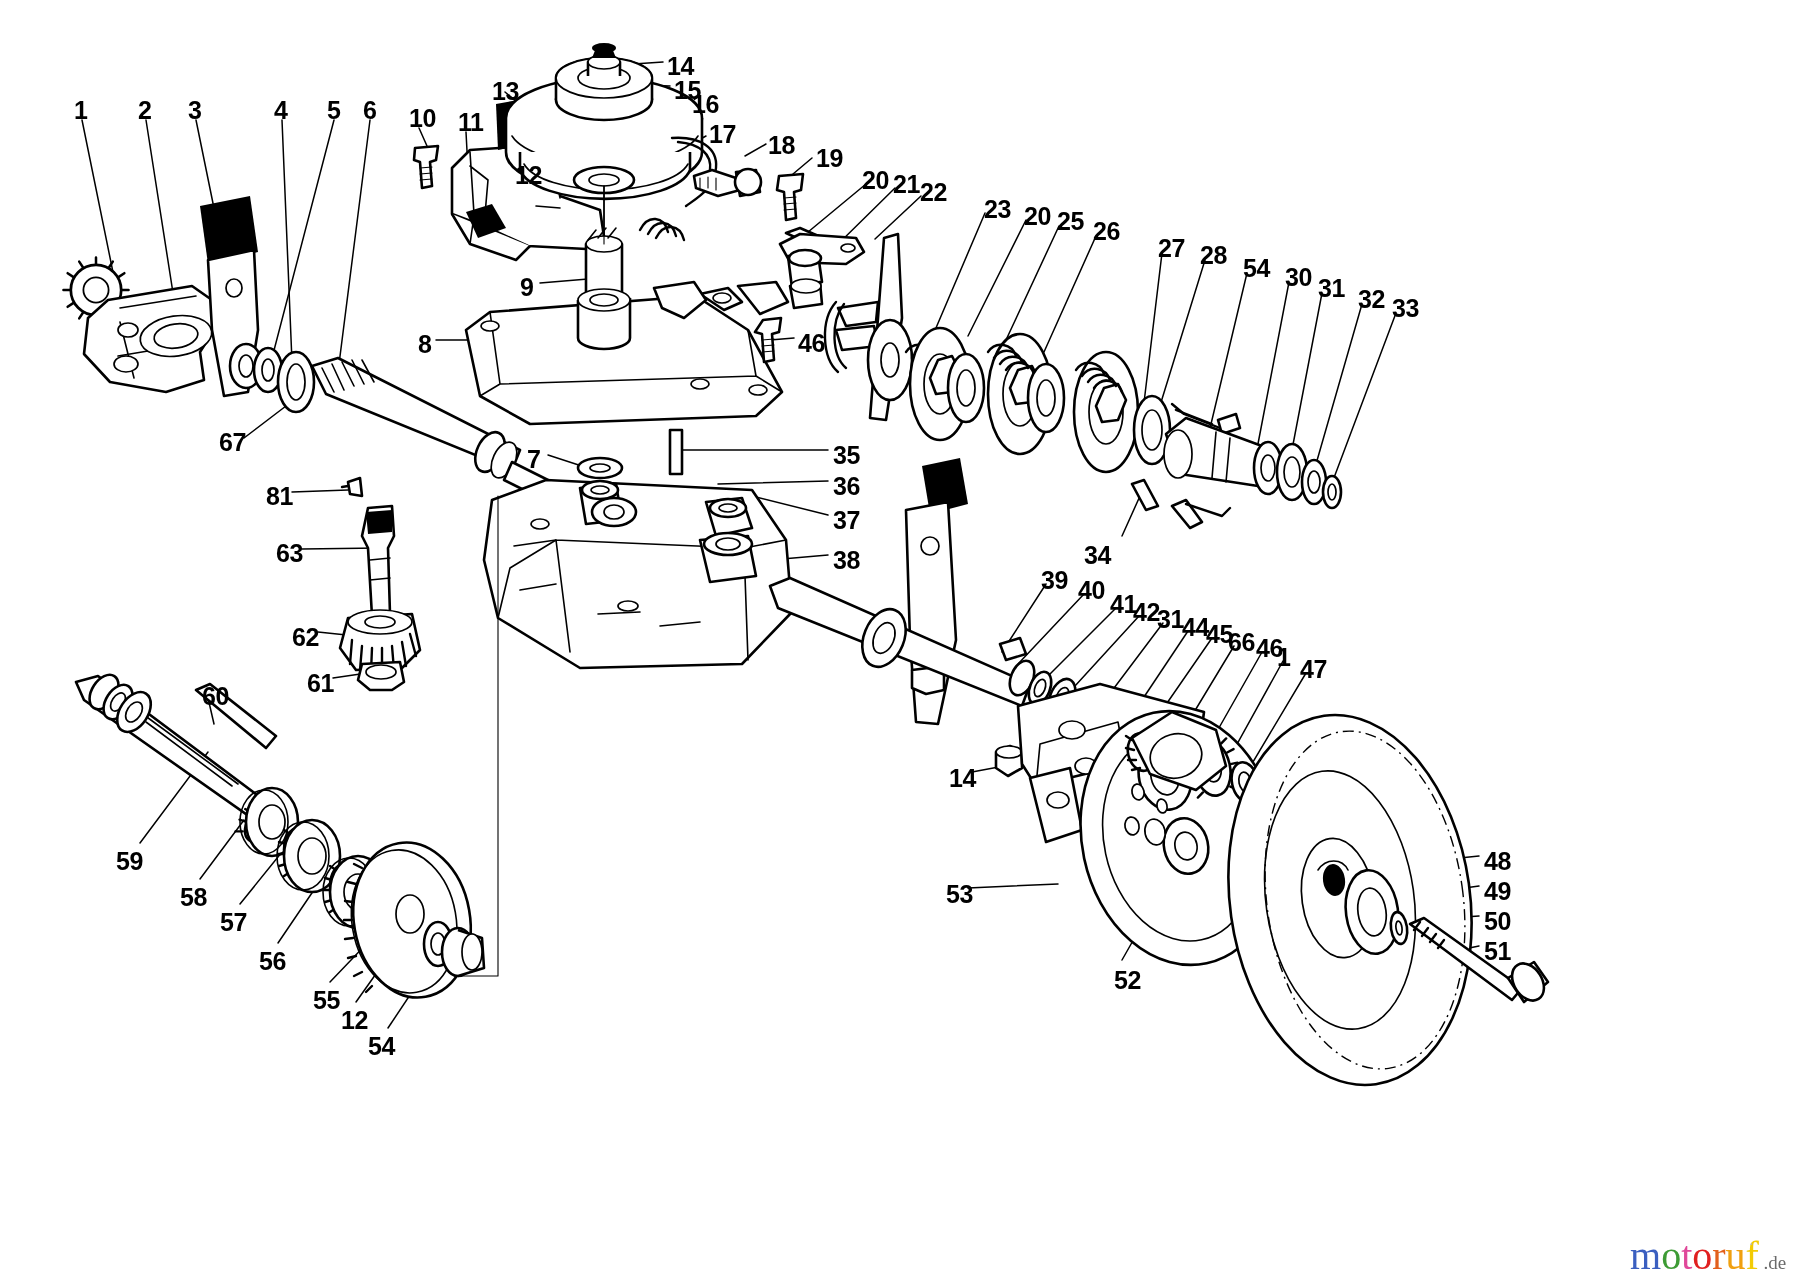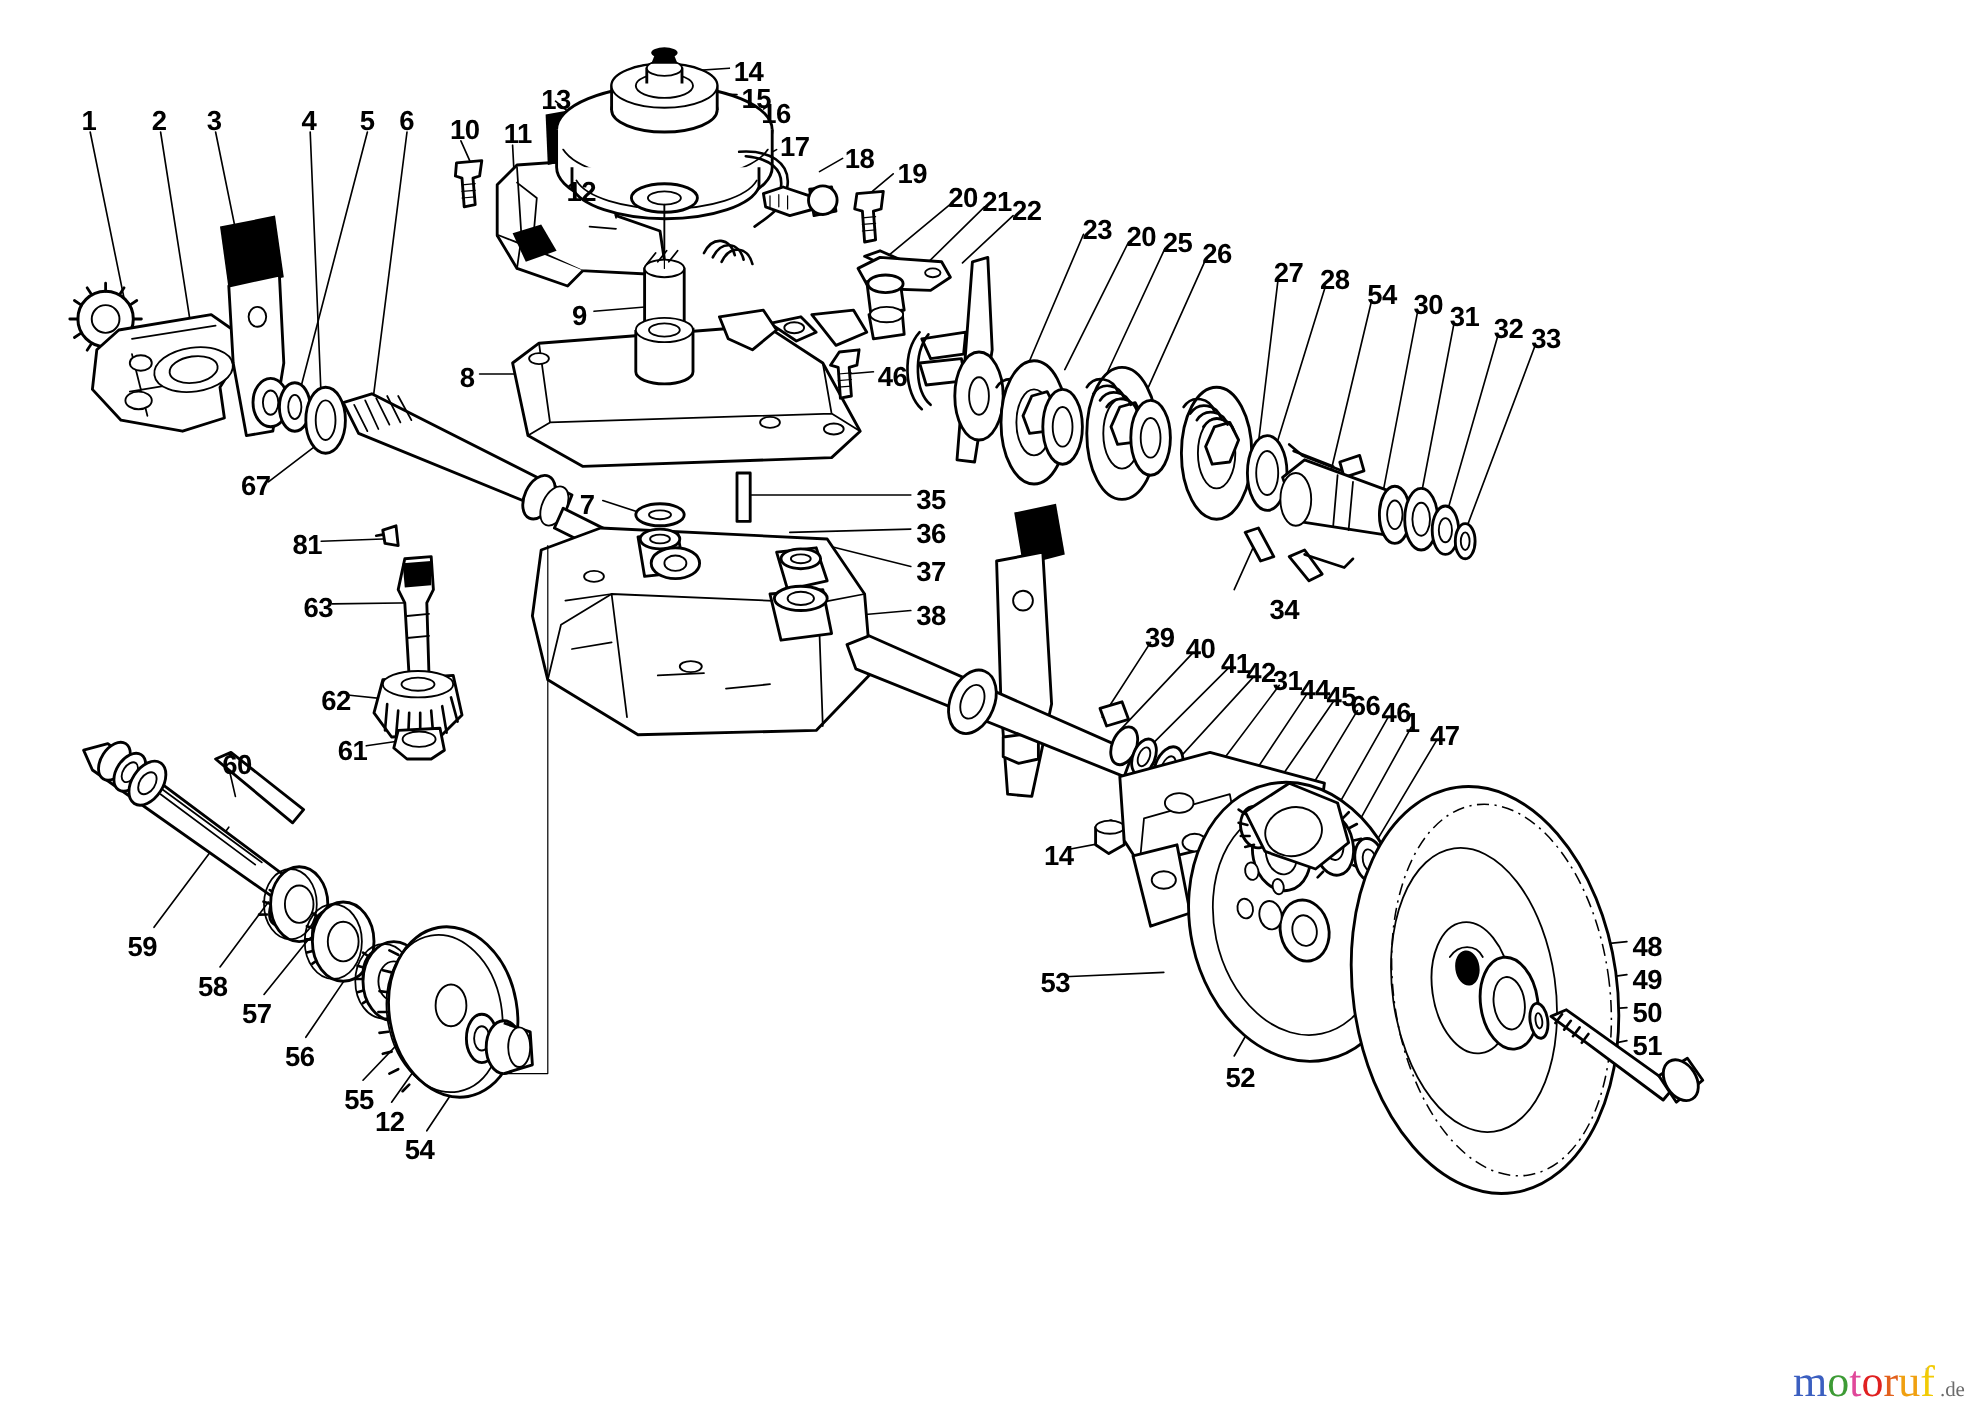--- a/index.html
+++ b/index.html
@@ -599,21 +599,21 @@
     <span class="cal" style="left:520px;top:275px">9</span>
     <span class="cal" style="left:418px;top:332px">8</span>
     <span class="cal" style="left:798px;top:331px">46</span>
     <span class="cal" style="left:219px;top:430px">67</span>
     <span class="cal" style="left:527px;top:447px">7</span>
     <span class="cal" style="left:833px;top:443px">35</span>
     <span class="cal" style="left:833px;top:474px">36</span>
     <span class="cal" style="left:266px;top:484px">81</span>
     <span class="cal" style="left:833px;top:508px">37</span>
     <span class="cal" style="left:276px;top:541px">63</span>
-    <span class="cal" style="left:1154px;top:543px">34</span>
+    <span class="cal" style="left:1084px;top:543px">34</span>
     <span class="cal" style="left:833px;top:548px">38</span>
     <span class="cal" style="left:1041px;top:568px">39</span>
     <span class="cal" style="left:1078px;top:578px">40</span>
     <span class="cal" style="left:1110px;top:592px">41</span>
     <span class="cal" style="left:1133px;top:600px">42</span>
     <span class="cal" style="left:1157px;top:607px">31</span>
     <span class="cal" style="left:1182px;top:615px">44</span>
     <span class="cal" style="left:1206px;top:622px">45</span>
     <span class="cal" style="left:292px;top:625px">62</span>
     <span class="cal" style="left:1228px;top:630px">66</span>

